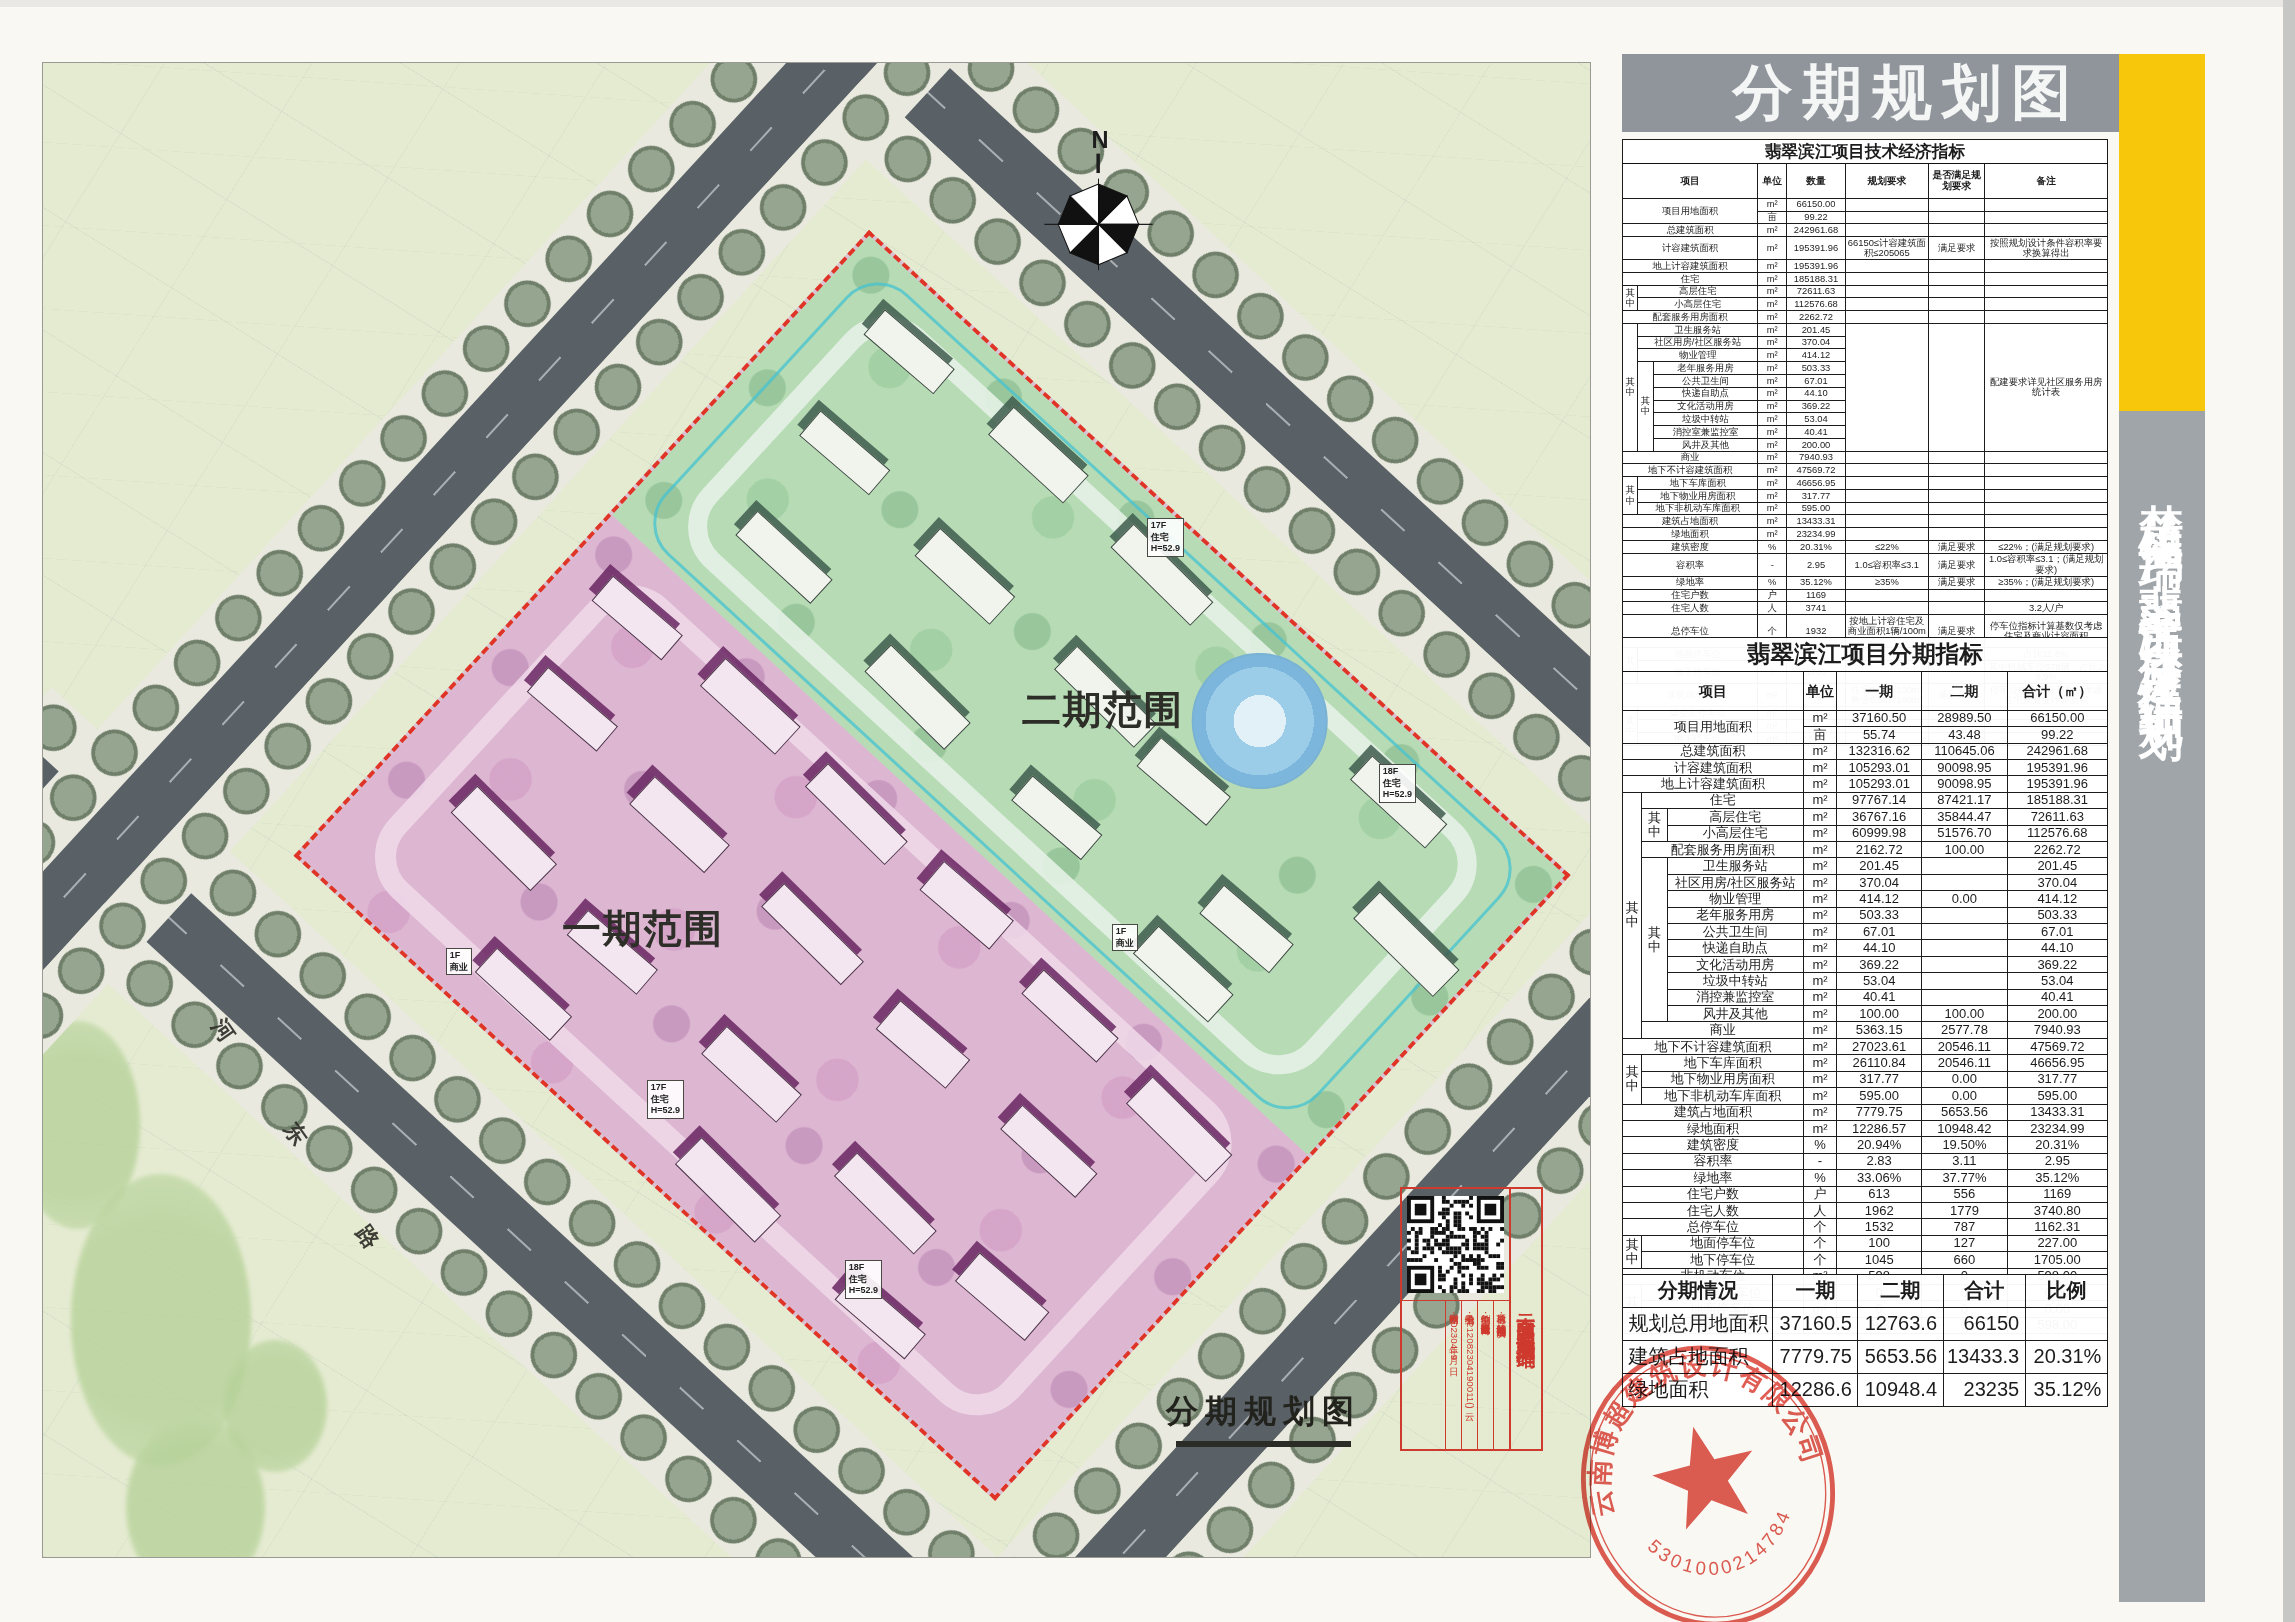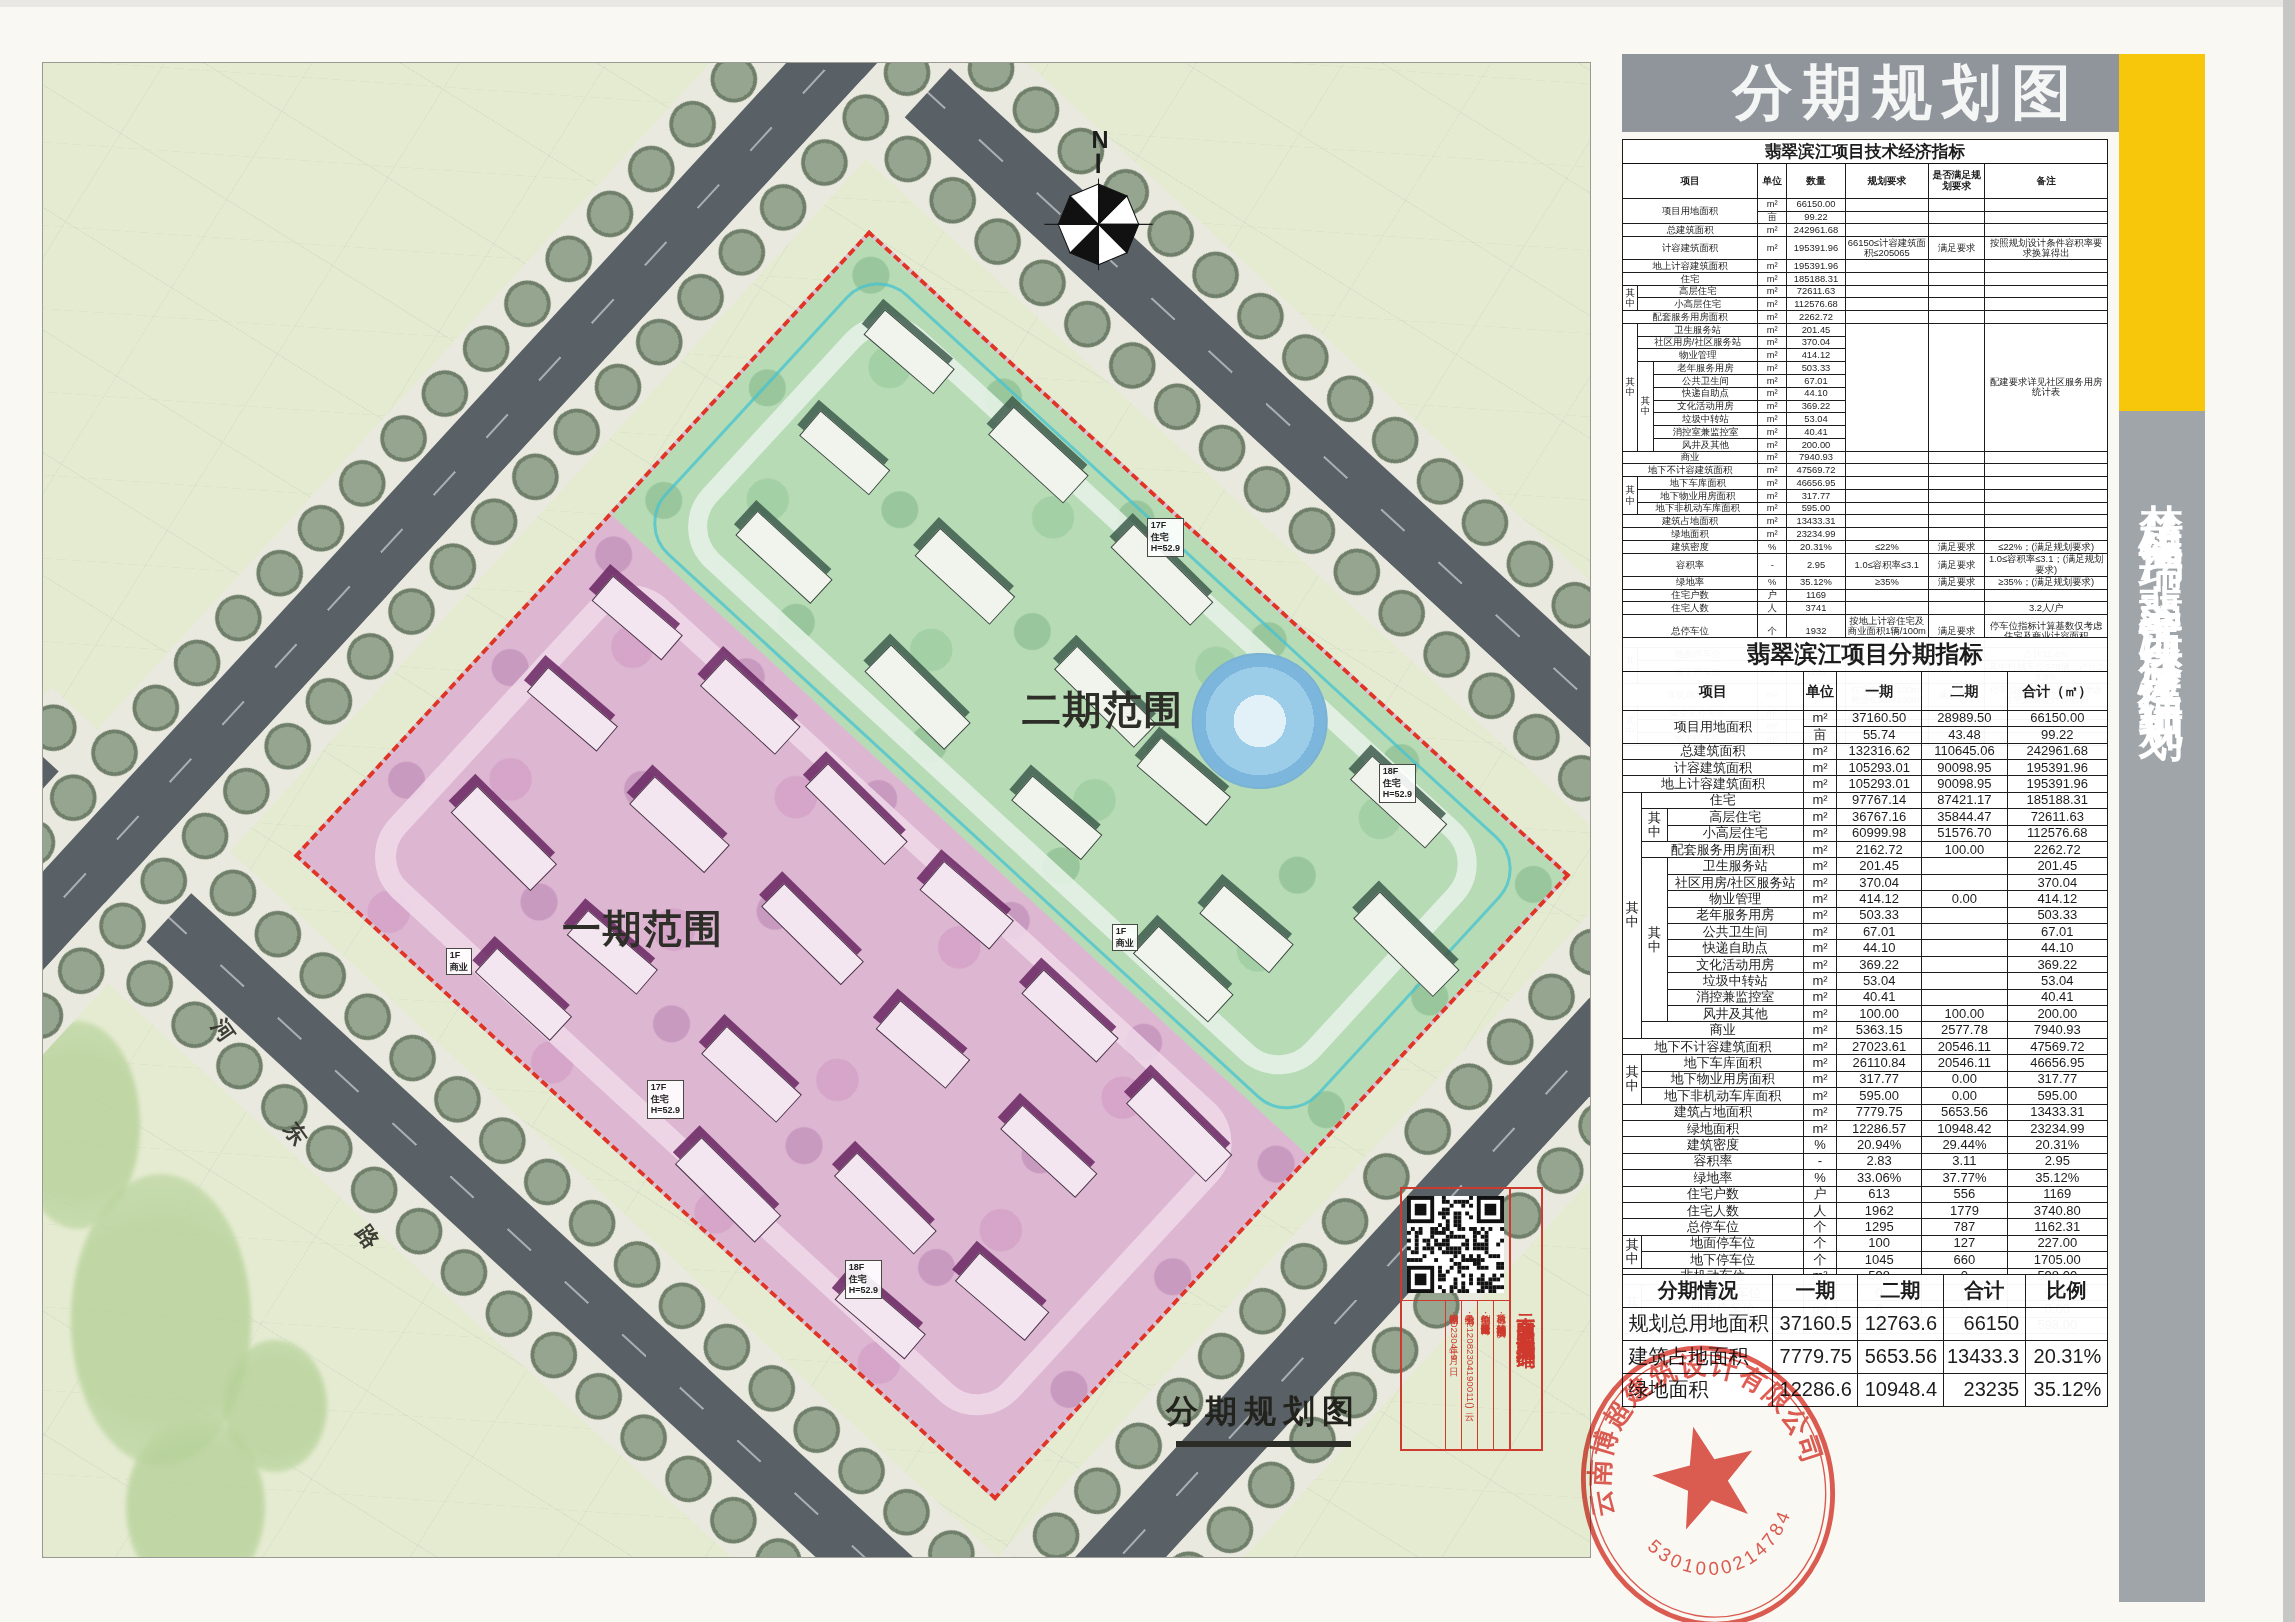--- a/index.html
+++ b/index.html
@@ -989,21 +989,21 @@
               <td colspan="3">绿地面积</td>
               <td>m²</td>
               <td>12286.57</td>
               <td>10948.42</td>
               <td>23234.99</td>
             </tr>
             <tr>
               <td colspan="3">建筑密度</td>
               <td>%</td>
               <td>20.94%</td>
-              <td>29.44%</td>
+              <td>19.50%</td>
               <td>20.31%</td>
             </tr>
             <tr>
               <td colspan="3">容积率</td>
               <td>-</td>
               <td>2.83</td>
               <td>3.11</td>
               <td>2.95</td>
             </tr>
             <tr>
@@ -1023,21 +1023,21 @@
             <tr>
               <td colspan="3">住宅人数</td>
               <td>人</td>
               <td>1962</td>
               <td>1779</td>
               <td>3740.80</td>
             </tr>
             <tr>
               <td colspan="3">总停车位</td>
               <td>个</td>
-              <td>1295</td>
+              <td>1532</td>
               <td>787</td>
               <td>1162.31</td>
             </tr>
             <tr>
               <td rowspan="2">其中</td>
               <td colspan="2">地面停车位</td>
               <td>个</td>
               <td>100</td>
               <td>127</td>
               <td>227.00</td>

